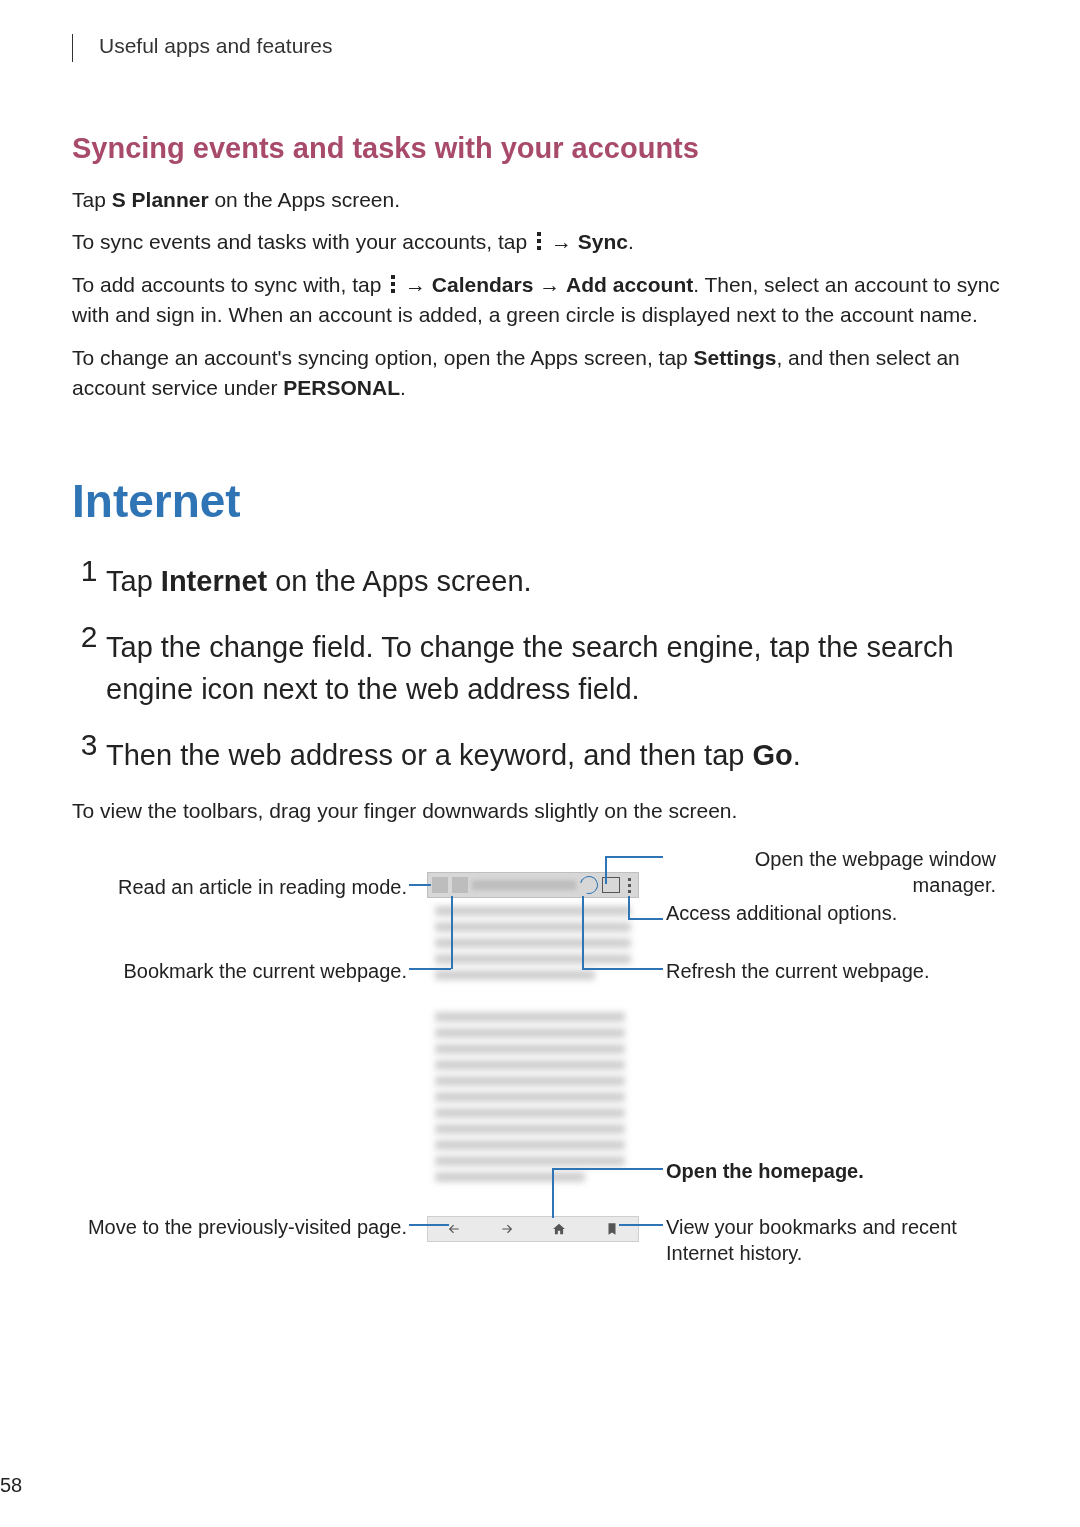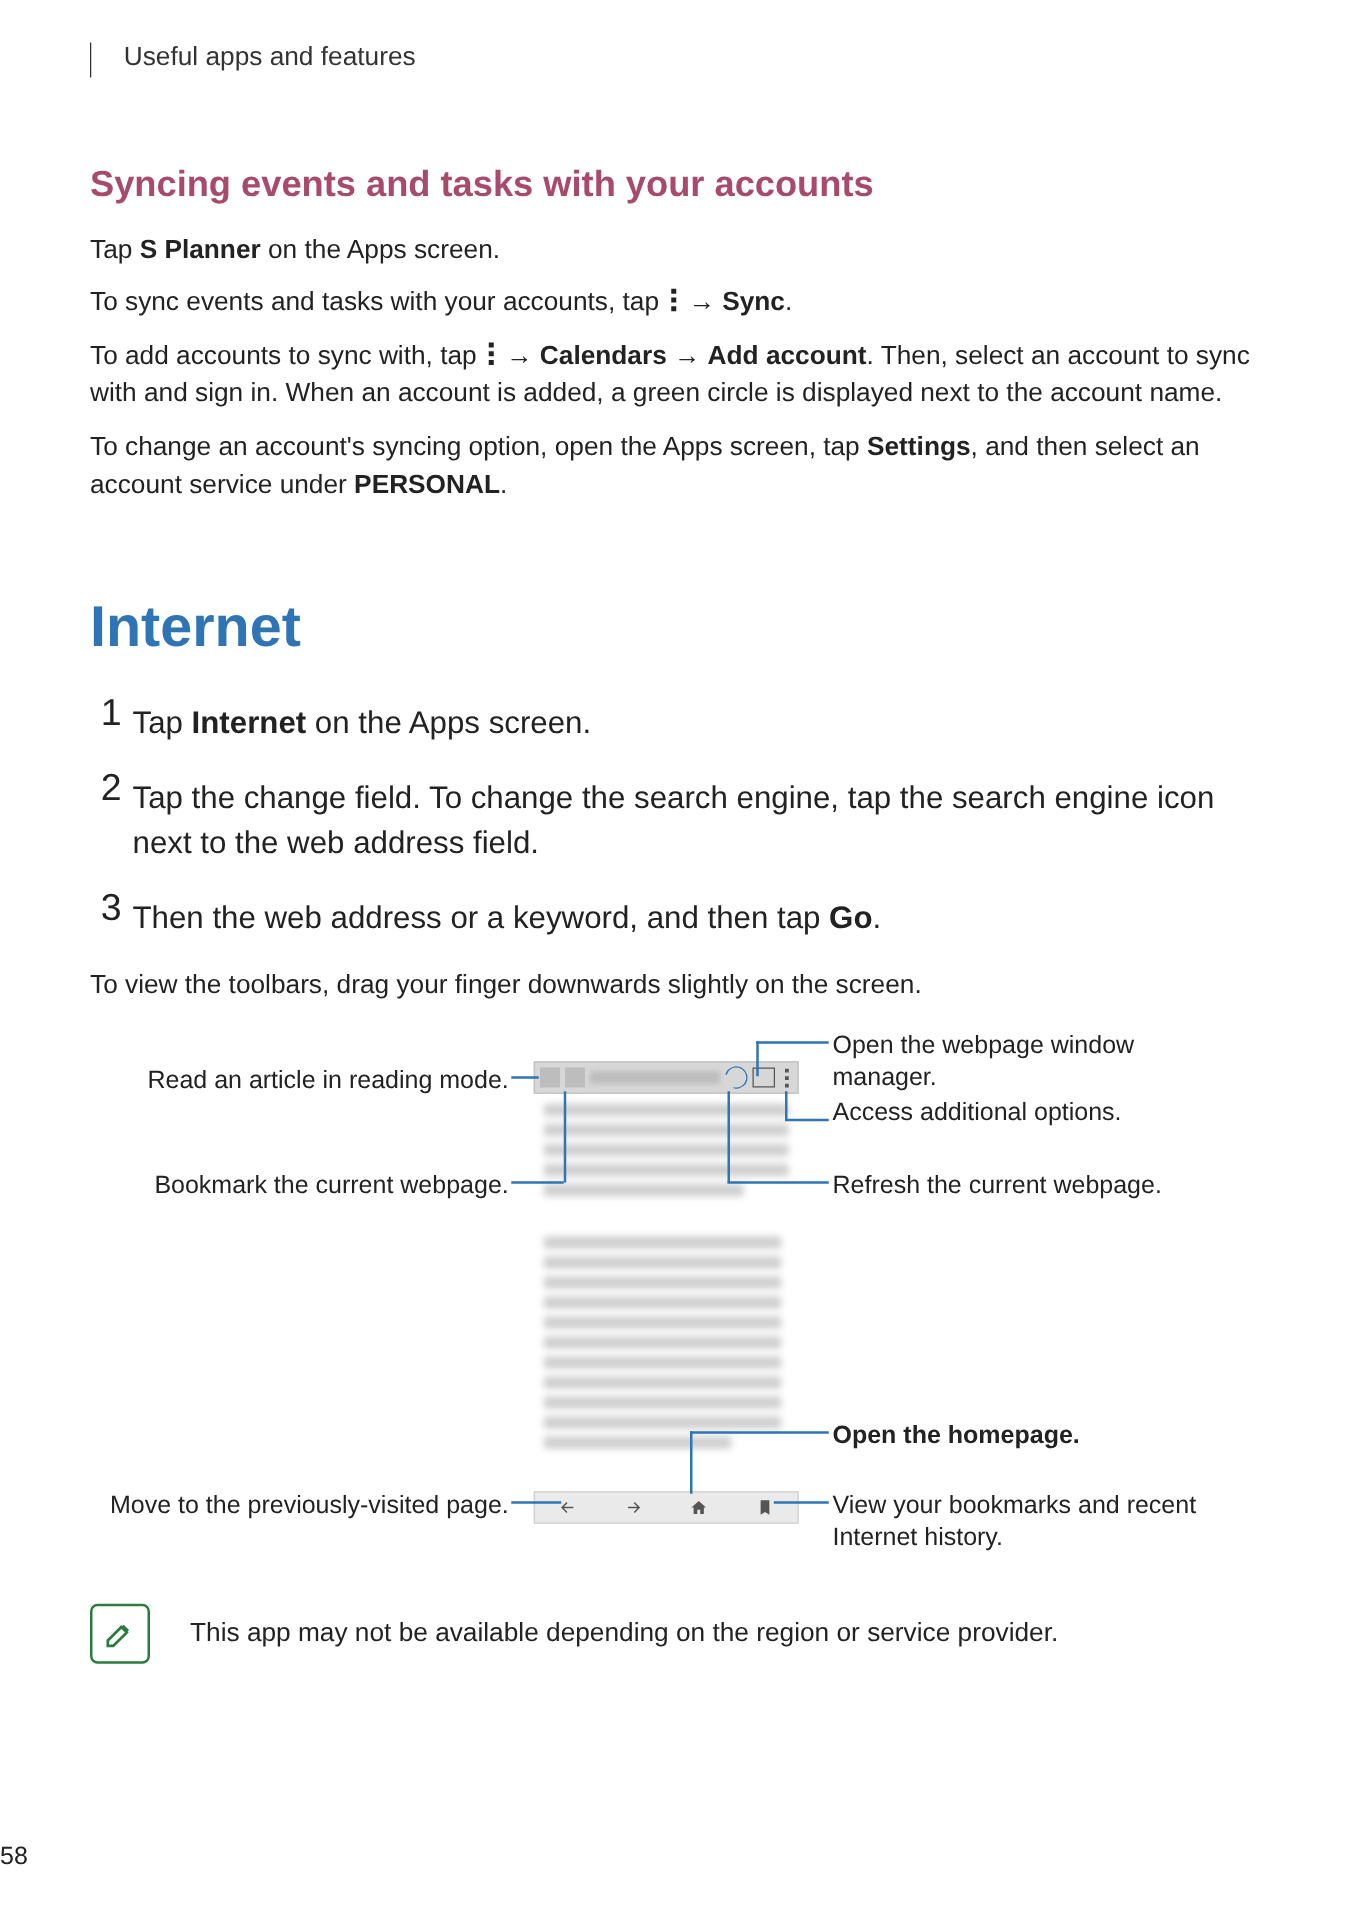--- a/index.html
+++ b/index.html
@@ -85,21 +85,21 @@
     font-weight: 400;
     color: #222;
     width: 34px;
     line-height: 1;
     flex-shrink: 0;
     font-family: "Arial Narrow", Arial, sans-serif;
     text-align: center;
     padding-top: 0;
   }
   .num-text {
-    font-size: 25px;
+    font-size: 29px;
     line-height: 1.45;
     color: #222;
     padding-top: 4px;
   }
 
   
   .diagram {
     position: relative;
     margin-top: 20px;
     height: 430px;
@@ -302,45 +302,37 @@
     <div class="callout left" style="left:0; top:28px; width:335px;">Read an article in reading mode.</div>
     <div class="line h" style="left:337px; top:38px; width:22px;"></div>
 
     <div class="callout left" style="left:0; top:112px; width:335px;">Bookmark the current webpage.</div>
     <div class="line h" style="left:337px; top:122px; width:42px;"></div>
     <div class="line v" style="left:379px; top:50px; height:73px;"></div>
 
     <div class="callout left" style="left:0; top:368px; width:335px;">Move to the previously-visited page.</div>
     <div class="line h" style="left:337px; top:378px; width:40px;"></div>
 
-    <div class="callout" style="left:594px; top:0; width:330px;">Open the webpage window manager.</div>
+    <div class="callout" style="left:594px; top:0; width:330px;text-align:right;">Open the webpage window manager.</div>
     <div class="line h" style="left:533px; top:10px; width:58px;"></div>
     <div class="line v" style="left:533px; top:10px; height:28px;"></div>
 
     <div class="callout" style="left:594px; top:54px; width:330px;">Access additional options.</div>
     <div class="line h" style="left:556px; top:72px; width:35px;"></div>
     <div class="line v" style="left:556px; top:50px; height:23px;"></div>
 
     <div class="callout" style="left:594px; top:112px; width:330px;">Refresh the current webpage.</div>
     <div class="line h" style="left:510px; top:122px; width:81px;"></div>
     <div class="line v" style="left:510px; top:50px; height:73px;"></div>
 
     <div class="callout" style="left:594px; top:312px; width:330px;font-weight:bold;">Open the homepage.</div>
     <div class="line h" style="left:480px; top:322px; width:111px;"></div>
     <div class="line v" style="left:480px; top:322px; height:50px;"></div>
 
     <div class="callout" style="left:594px; top:368px; width:340px;">View your bookmarks and recent Internet history.</div>
     <div class="line h" style="left:547px; top:378px; width:44px;"></div>
 
   </div>
 
-  <div class="note-row">
-    <div class="note-icon">
-      <svg width="26" height="26" viewBox="0 0 24 24">
-        <path fill="none" stroke="#2a7c3d" stroke-width="2" d="M3 17l10-10 4 4-10 10H3v-4zM14 6l4 4"></path>
-      </svg>
-    </div>
-    <div class="body-text" style="margin:0;">This app may not be available depending on the region or service provider.</div>
-  </div>
 
 </div>
 
 <div class="page-num">58</div>
 
 </body></html>

